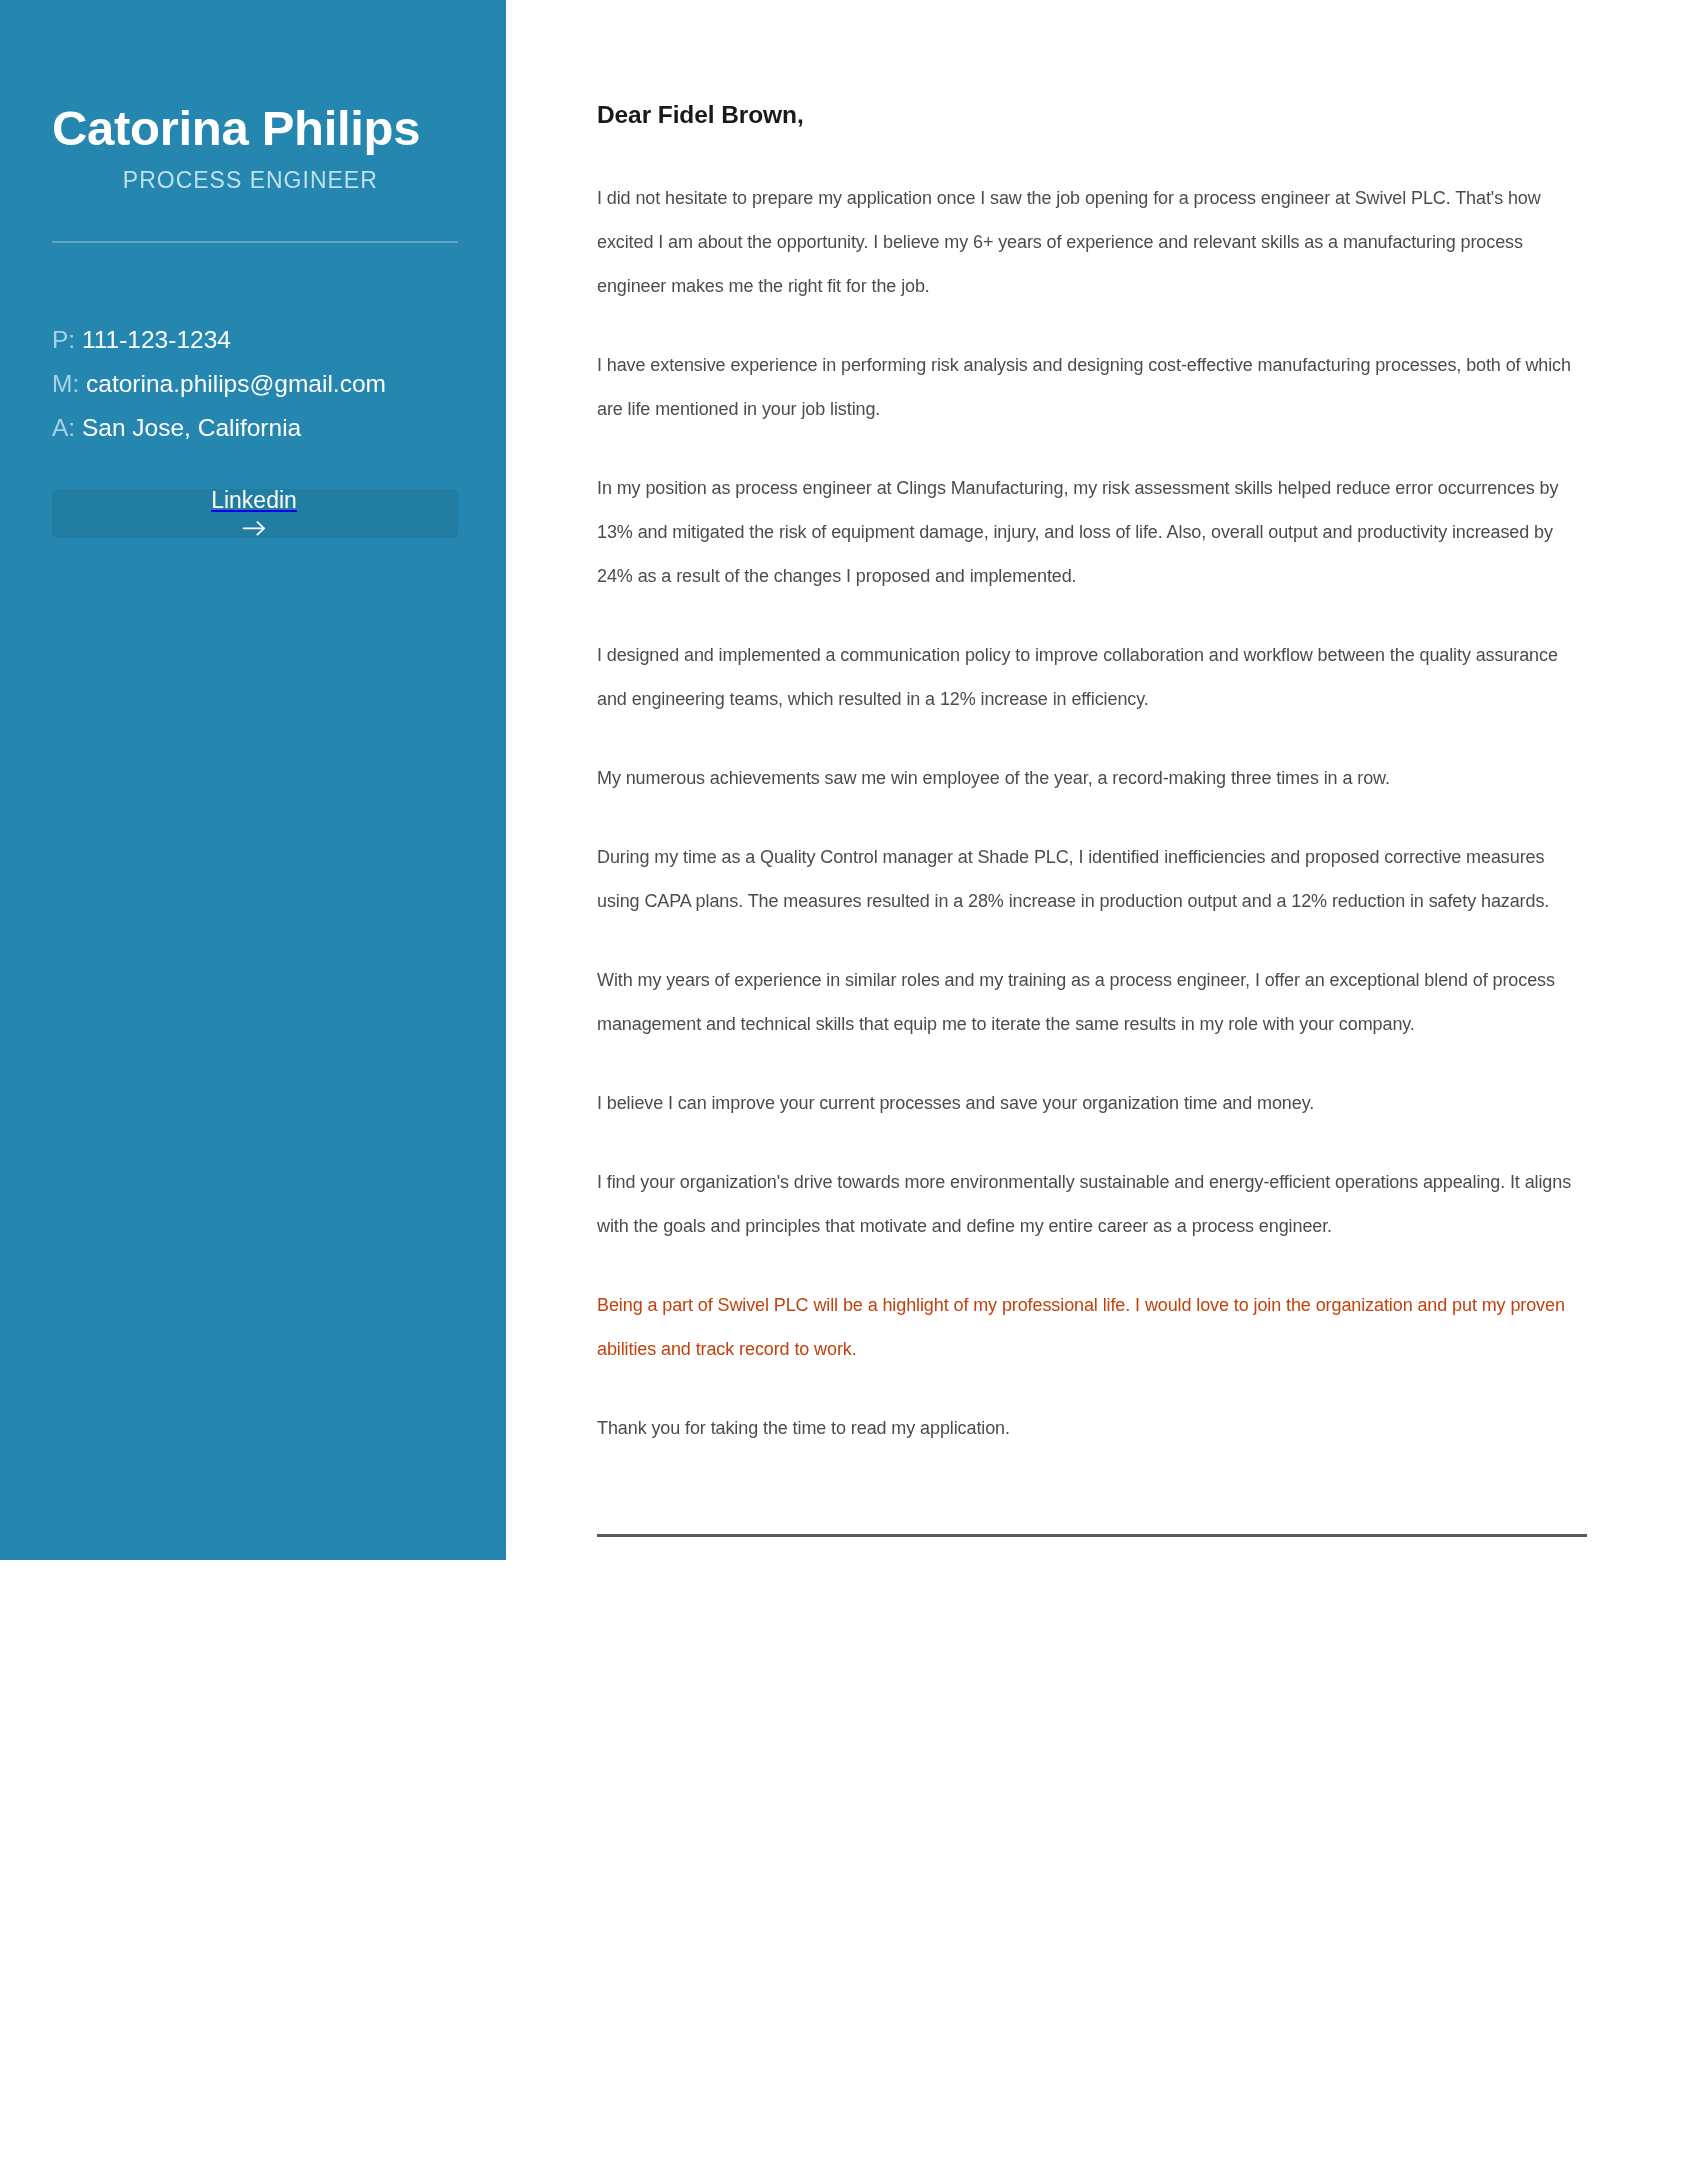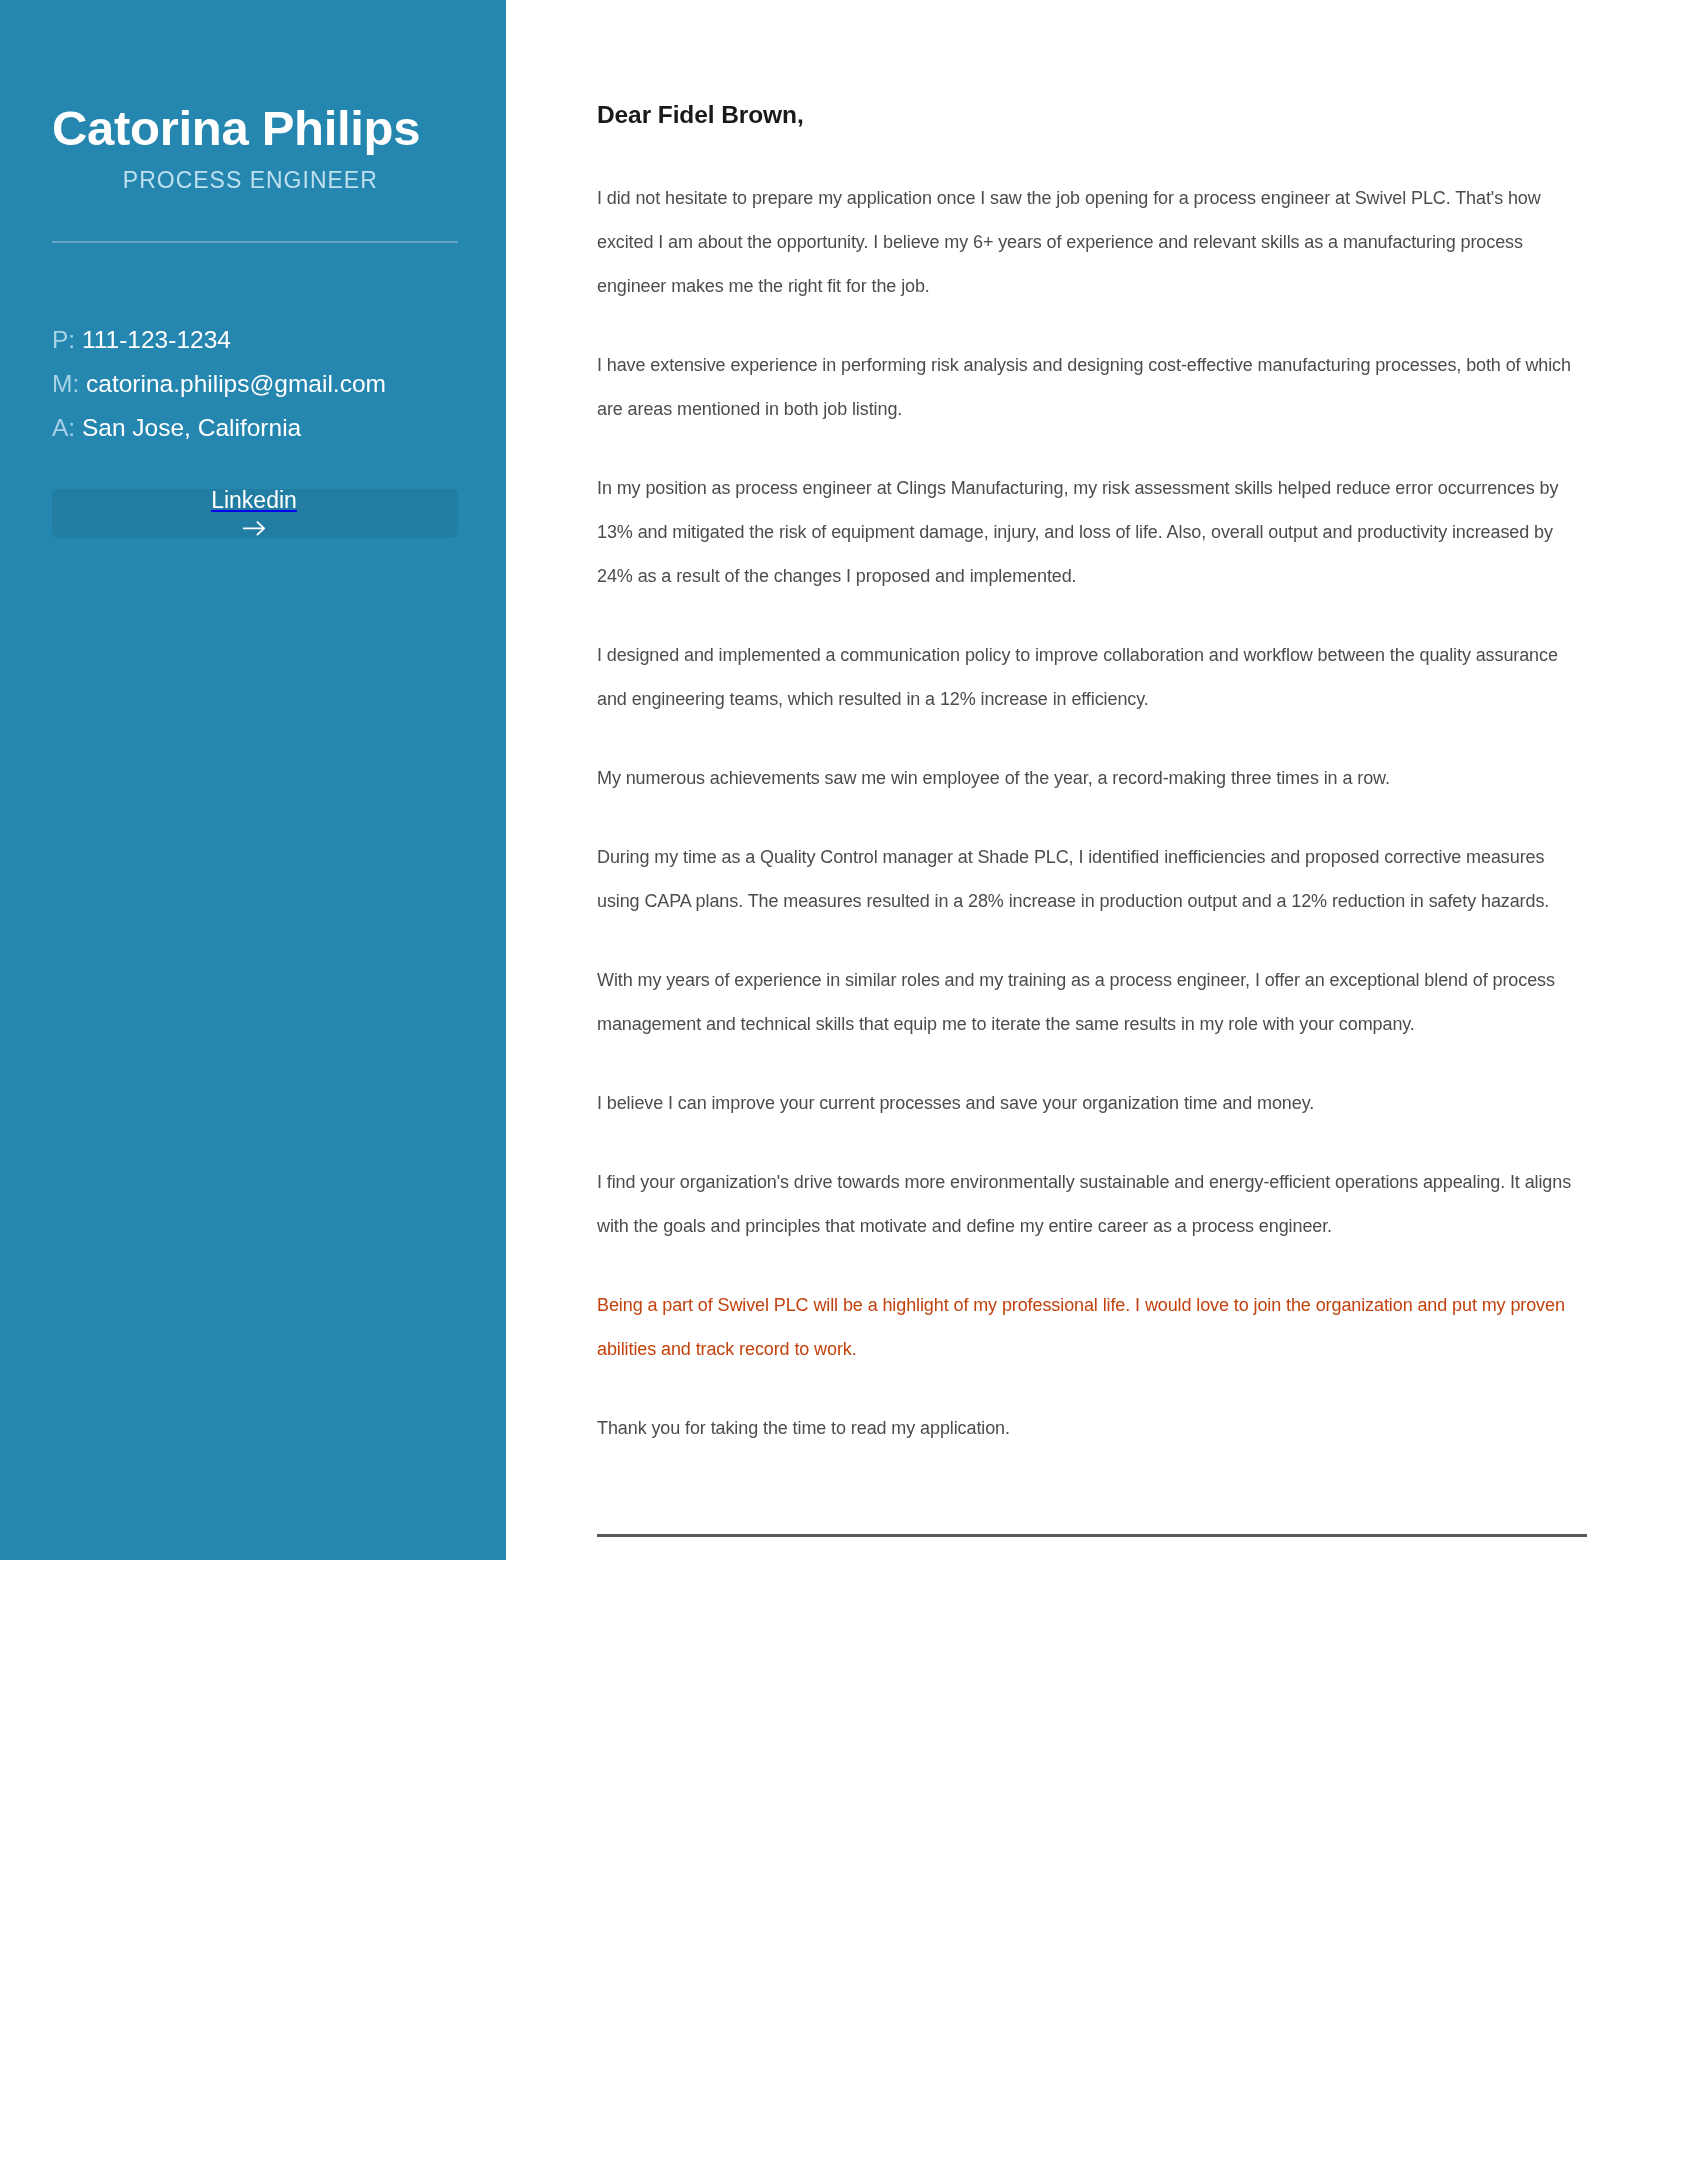--- a/index.html
+++ b/index.html
@@ -203,21 +203,21 @@
       </a>
 
     </div>
   </aside>
 
   <main class="letter">
 
     <p class="salutation">Dear Fidel Brown,</p>
 
     <p class="para">I did not hesitate to prepare my application once I saw the job opening for a process engineer at Swivel PLC. That's how excited I am about the opportunity. I believe my 6+ years of experience and relevant skills as a manufacturing process engineer makes me the right fit for the job.</p>
-    <p class="para">I have extensive experience in performing risk analysis and designing cost-effective manufacturing processes, both of which are areas mentioned in both job listing.</p>
+    <p class="para">I have extensive experience in performing risk analysis and designing cost-effective manufacturing processes, both of which are life mentioned in your job listing.</p>
     <p class="para">In my position as process engineer at Clings Manufacturing, my risk assessment skills helped reduce error occurrences by 13% and mitigated the risk of equipment damage, injury, and loss of life. Also, overall output and productivity increased by 24% as a result of the changes I proposed and implemented.</p>
     <p class="para">I designed and implemented a communication policy to improve collaboration and workflow between the quality assurance and engineering teams, which resulted in a 12% increase in efficiency.</p>
     <p class="para">My numerous achievements saw me win employee of the year, a record-making three times in a row.</p>
     <p class="para">During my time as a Quality Control manager at Shade PLC, I identified inefficiencies and proposed corrective measures using CAPA plans. The measures resulted in a 28% increase in production output and a 12% reduction in safety hazards.</p>
     <p class="para">With my years of experience in similar roles and my training as a process engineer, I offer an exceptional blend of process management and technical skills that equip me to iterate the same results in my role with your company.</p>
     <p class="para">I believe I can improve your current processes and save your organization time and money.</p>
     <p class="para">I find your organization's drive towards more environmentally sustainable and energy-efficient operations appealing. It aligns with the goals and principles that motivate and define my entire career as a process engineer.</p>
     <p class="para muted">Being a part of Swivel PLC will be a highlight of my professional life. I would love to join the organization and put my proven abilities and track record to work.</p>
     <p class="para">Thank you for taking the time to read my application.</p>
 

